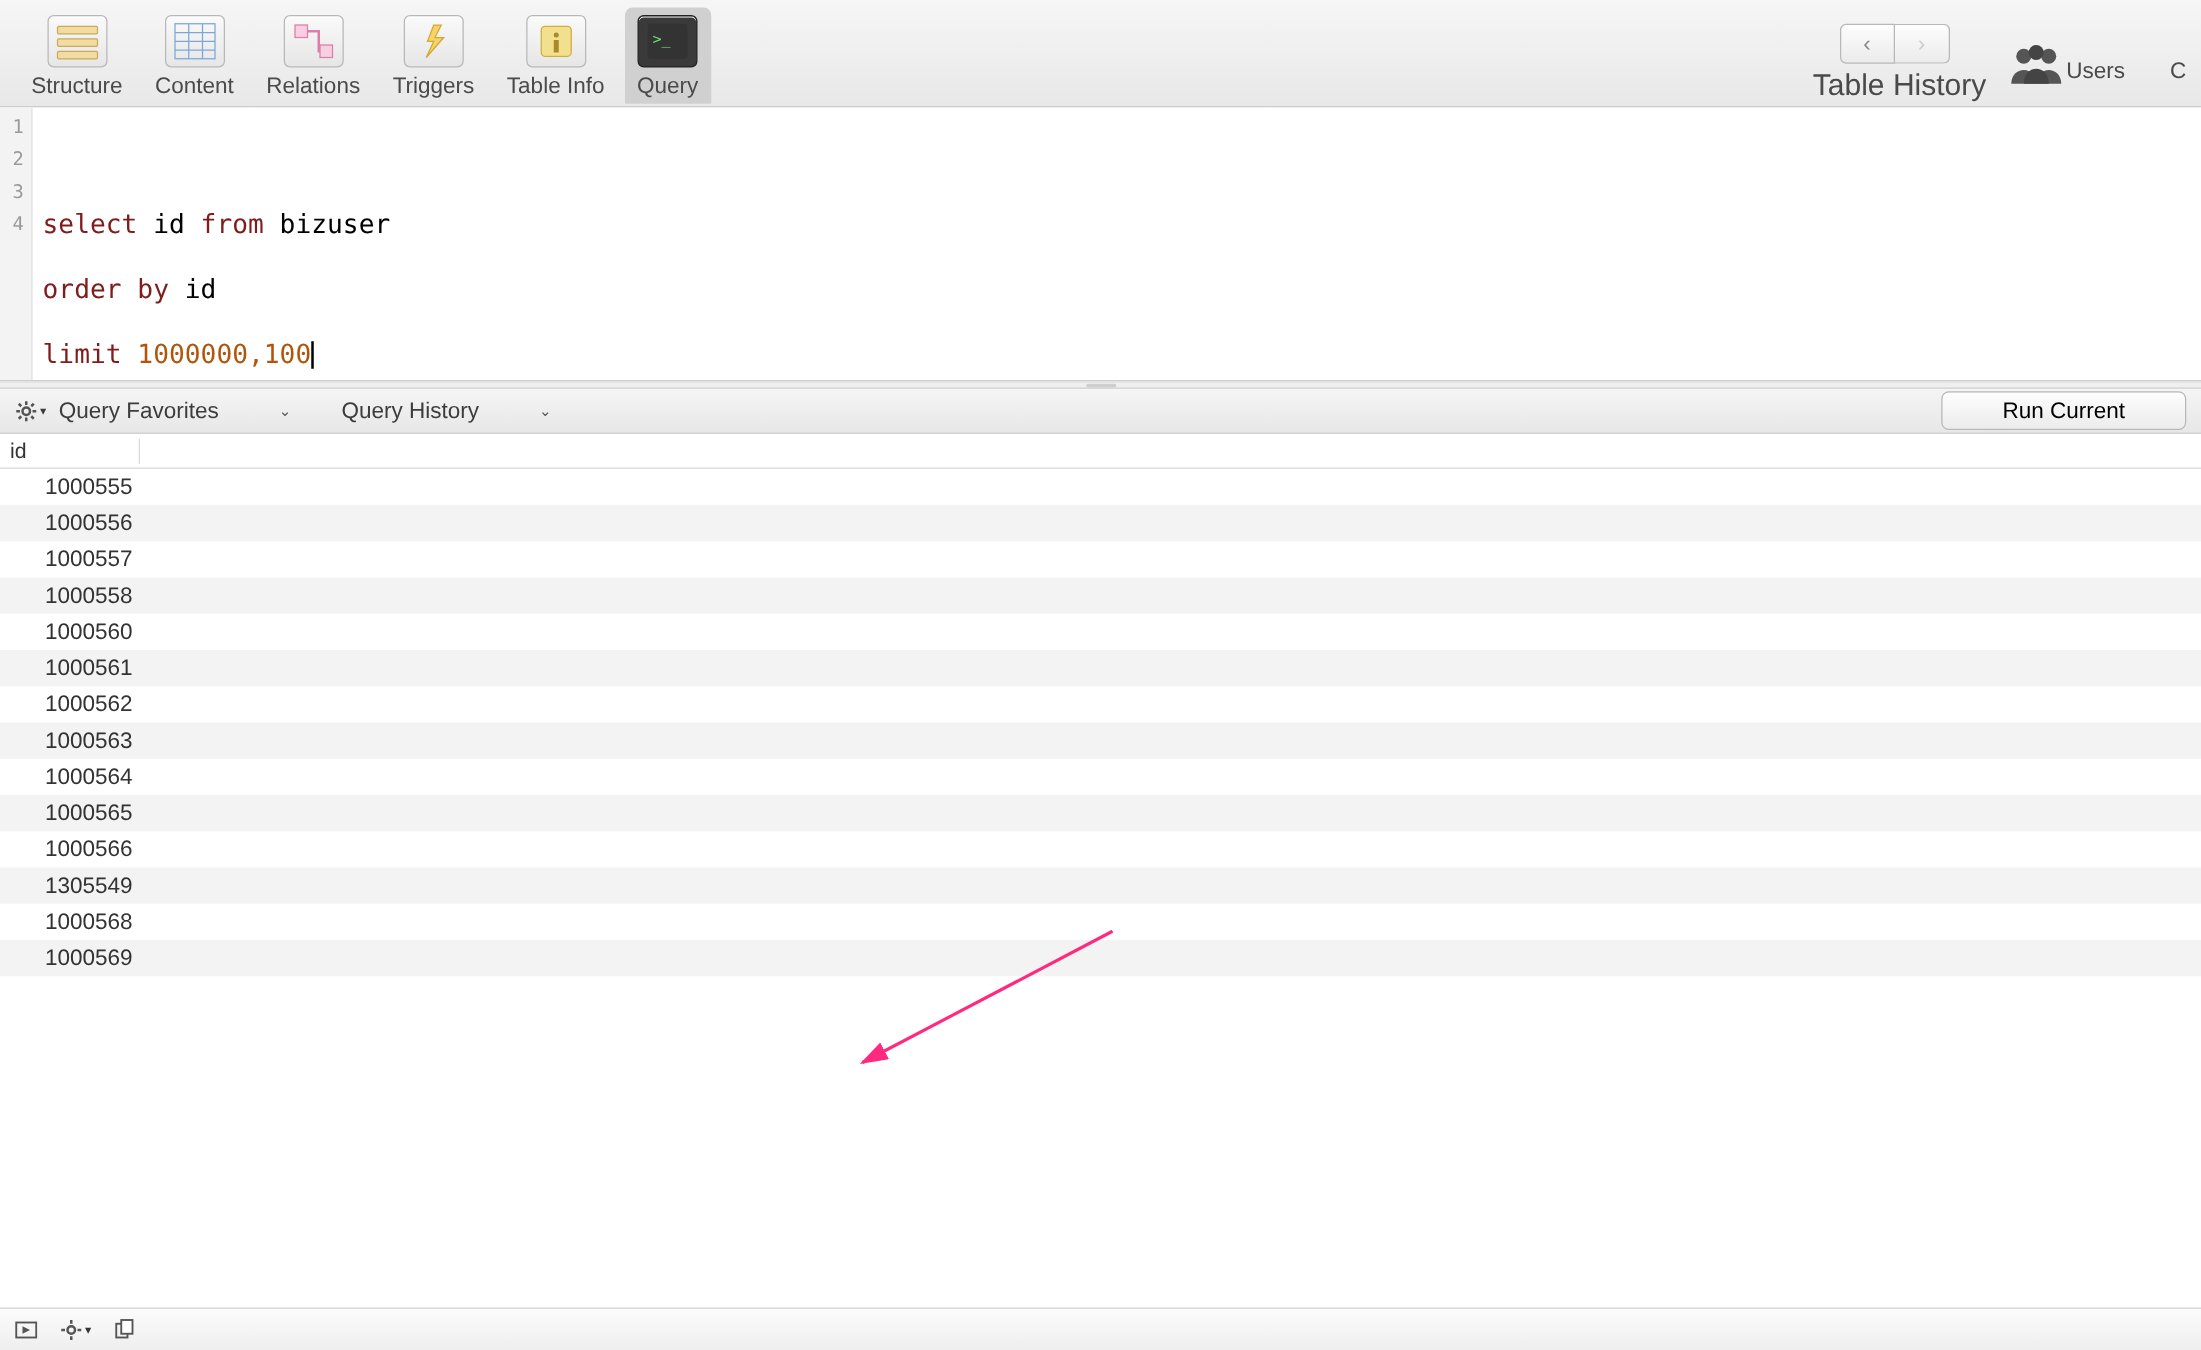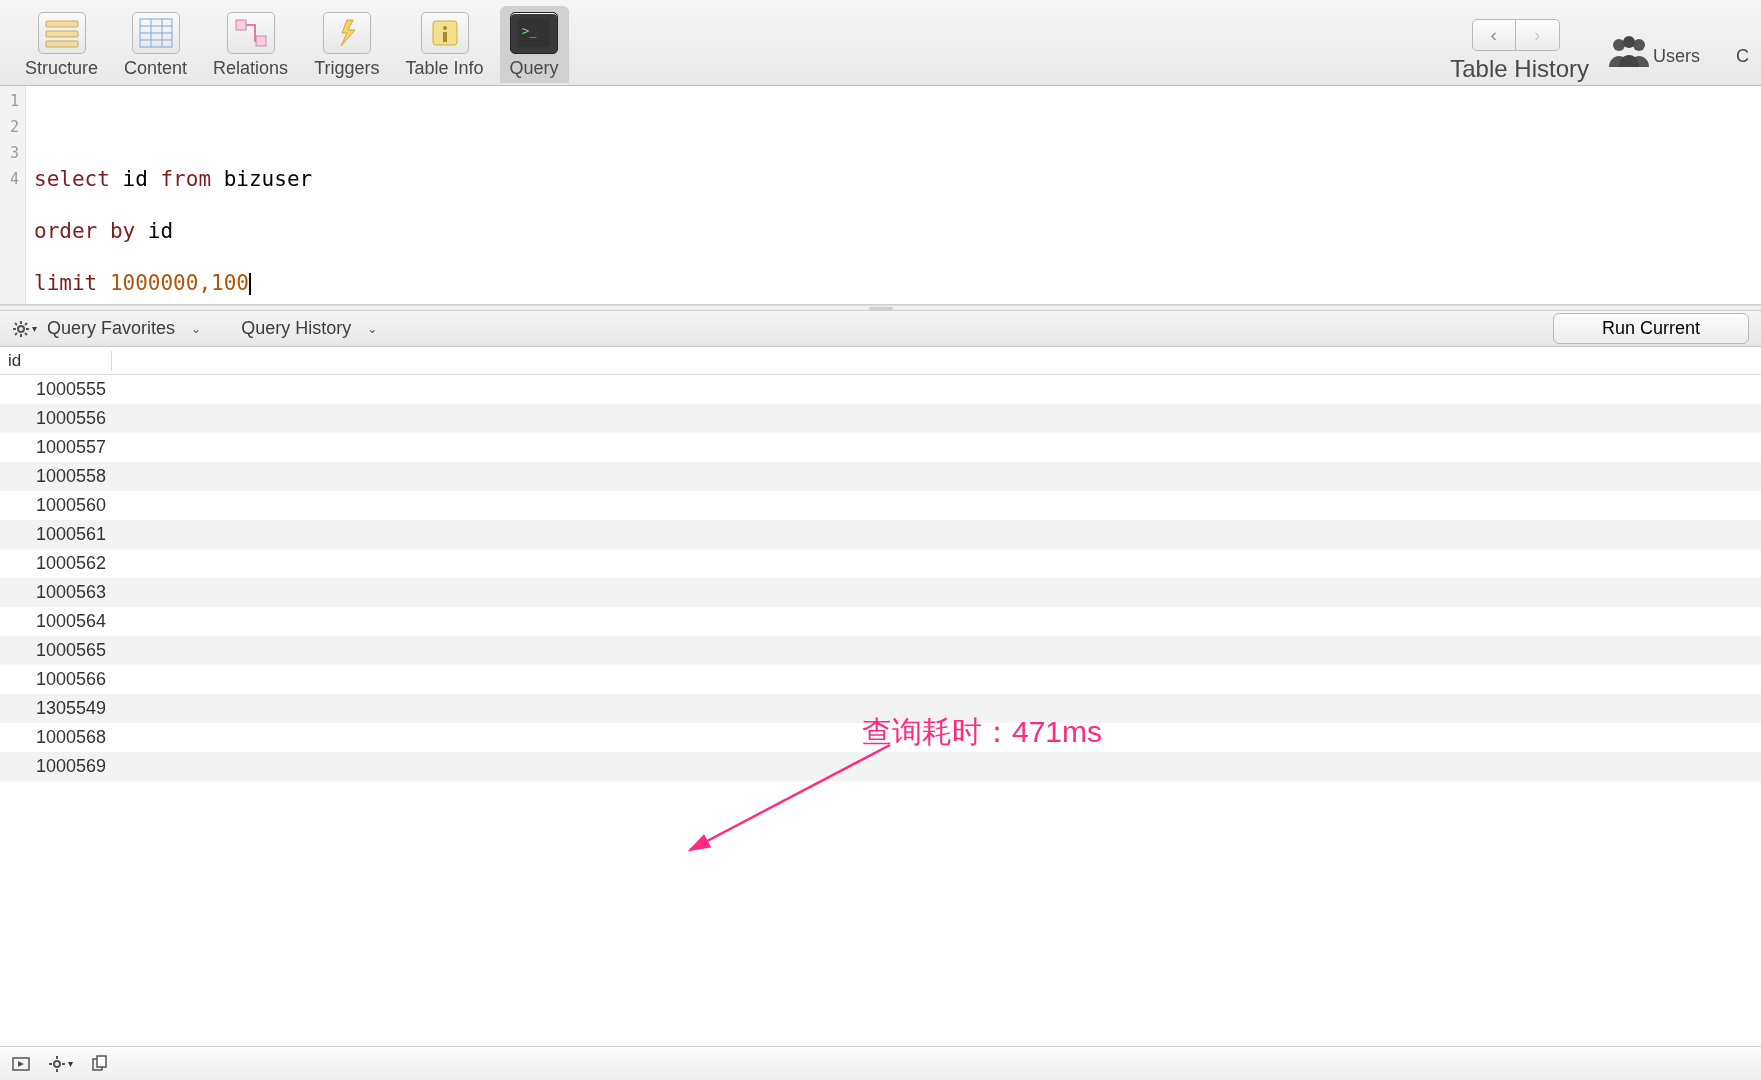--- a/index.html
+++ b/index.html
@@ -32,21 +32,21 @@
 .tok-num { color:#b0560c; }
 .cursor { display:inline-block; width:0; border-right:2px solid #000; height:22px; vertical-align:text-bottom; }
 .split-handle { height:6px; background:#efefef; border-top:1px solid #dcdcdc; border-bottom:1px solid #cfcfcf; position:relative; }
 .split-handle::after { content:""; position:absolute; left:50%; top:1px; width:24px; height:3px; border-radius:2px; background:#cfcfcf; transform:translateX(-50%); }
 
 
 .midbar { height:36px; background:linear-gradient(#f5f5f5,#e7e7e7); border-bottom:1px solid #c5c5c5; display:flex; align-items:center; padding:0 12px; font-size:18px; color:#3c3c3c; }
 .gear { margin-right:10px; cursor:pointer; display:flex; align-items:center; }
 .gear svg { width:18px; height:18px; }
 .gear .caret { font-size:10px; margin-left:2px; }
-.qf, .qh { display:flex; align-items:center; margin-right:40px; cursor:pointer; }
+.qf, .qh { display:flex; align-items:center; margin-right:40px; cursor:pointer;gap:32px; }
 .qf .caret, .qh .caret { margin-left:16px; font-size:12px; color:#555; }
 .run-btn { margin-left:auto; background:linear-gradient(#fdfdfd,#ececec); border:1px solid #b8b8b8; border-radius:6px; padding:4px 48px; font-size:18px; cursor:pointer; }
 
 
 .results-head { height:28px; border-bottom:1px solid #d9d9d9; display:flex; align-items:center; padding-left:8px; font-size:17px; color:#333; }
 .results-head .col { border-right:1px solid #d9d9d9; padding-right:90px; }
 .results { flex:1; overflow:auto; font-size:18px; font-family:"Helvetica Neue",Arial,sans-serif; }
 .row { height:29px; display:flex; align-items:center; padding-left:36px; }
 .row:nth-child(even) { background:#f3f3f3; }
 .row .val { }
@@ -284,15 +284,14 @@
   </div>
 
   <svg class="annot" style="left:680px;top:740px;width:220px;height:120px" viewBox="0 0 220 120">
     <defs>
         <marker id="ah" markerWidth="10" markerHeight="10" refX="8" refY="3" orient="auto">
           <polygon points="0,0 9,3 0,6" fill="#ff2a7f"></polygon>
         </marker>
       </defs>
     <line x1="210" y1="5" x2="10" y2="110" stroke="#ff2a7f" stroke-width="2.5" marker-end="url(#ah)"></line>
   </svg>
-  <div class="annot annot-text" style="left:862px;top:712px">查询耗时：471ms</div>
 
 </div>
 
 </body></html>

